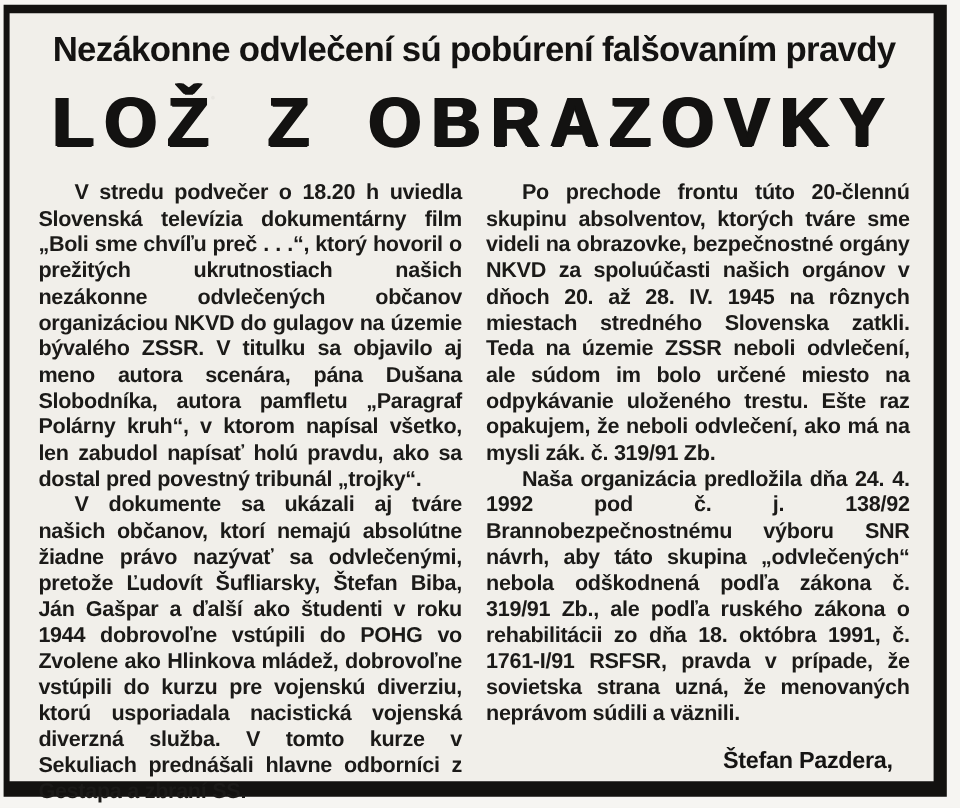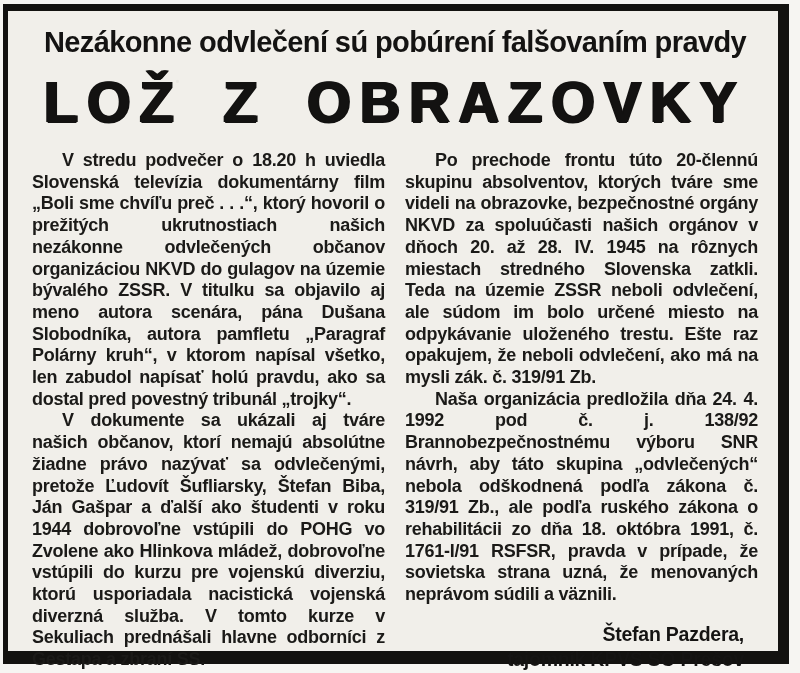--- a/index.html
+++ b/index.html
@@ -101,17 +101,16 @@
       <p class="para">V stredu podvečer o 18.20 h uviedla Slovenská televízia dokumentárny film „Boli sme chvíľu preč . . .“, ktorý hovoril o prežitých ukrutnostiach našich nezákonne odvlečených občanov organizáciou NKVD do gulagov na územie bývalého ZSSR. V titulku sa objavilo aj meno autora scenára, pána Dušana Slobodníka, autora pamfletu „Paragraf Polárny kruh“, v ktorom napísal všetko, len zabudol napísať holú pravdu, ako sa dostal pred povestný tribunál „trojky“.</p>
       <p class="para">V dokumente sa ukázali aj tváre našich občanov, ktorí nemajú absolútne žiadne právo nazývať sa odvlečenými, pretože Ľudovít Šufliarsky, Štefan Biba, Ján Gašpar a ďalší ako študenti v roku 1944 dobrovoľne vstúpili do POHG vo Zvolene ako Hlinkova mládež, dobrovoľne vstúpili do kurzu pre vojenskú diverziu, ktorú usporiadala nacistická vojenská diverzná služba. V tomto kurze v Sekuliach prednášali hlavne odborníci z Gestapa a zbraní SS.</p>
     </div>
 
     <div class="col">
       <p class="para">Po prechode frontu túto 20-člennú skupinu absolventov, ktorých tváre sme videli na obrazovke, bezpečnostné orgány NKVD za spoluúčasti našich orgánov v dňoch 20. až 28. IV. 1945 na rôznych miestach stredného Slovenska zatkli. Teda na územie ZSSR neboli odvlečení, ale súdom im bolo určené miesto na odpykávanie uloženého trestu. Ešte raz opakujem, že neboli odvlečení, ako má na mysli zák. č. 319/91 Zb.</p>
       <p class="para">Naša organizácia predložila dňa 24. 4. 1992 pod č. j. 138/92 Brannobezpečnostnému výboru SNR návrh, aby táto skupina „odvlečených“ nebola odškodnená podľa zákona č. 319/91 Zb., ale podľa ruského zákona o rehabilitácii zo dňa 18. októbra 1991, č. 1761-I/91 RSFSR, pravda v prípade, že sovietska strana uzná, že menovaných neprávom súdili a väznili.</p>
 
       <div class="signature">
         <div>Štefan Pazdera,</div>
-        <div>tajomník KPVS SO Prešov</div>
       </div>
     </div>
   </div>
 </div>
 
 </body></html>

